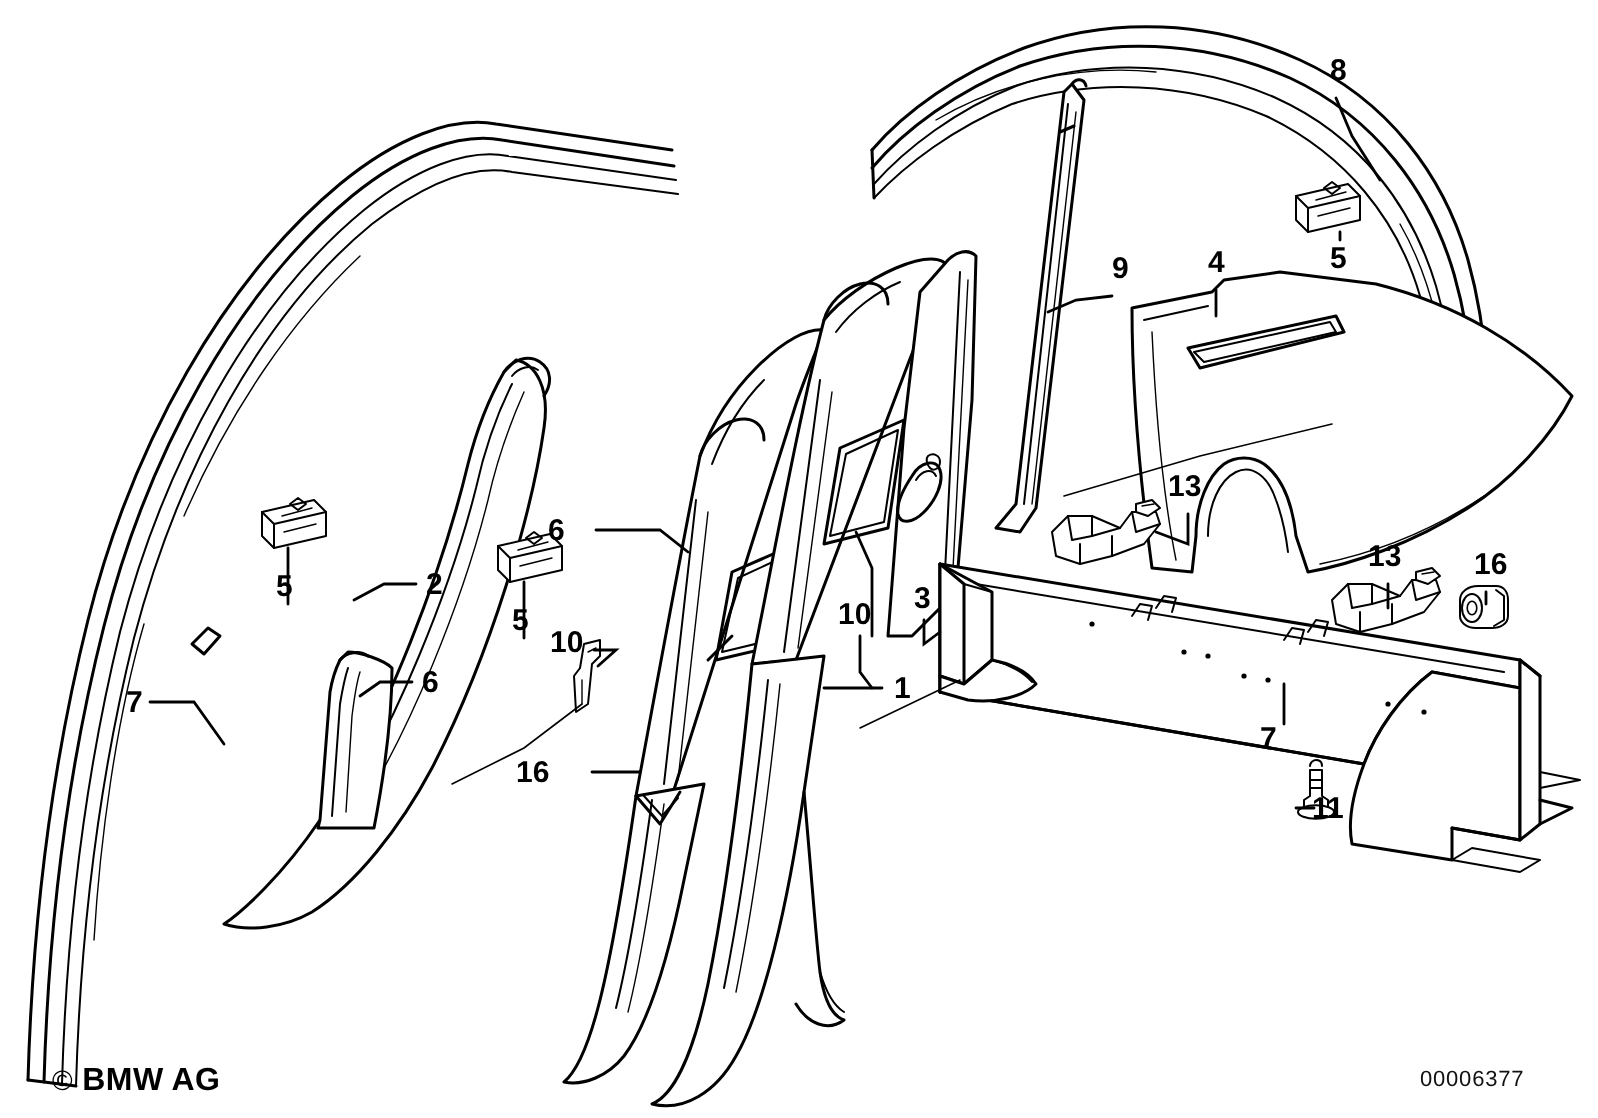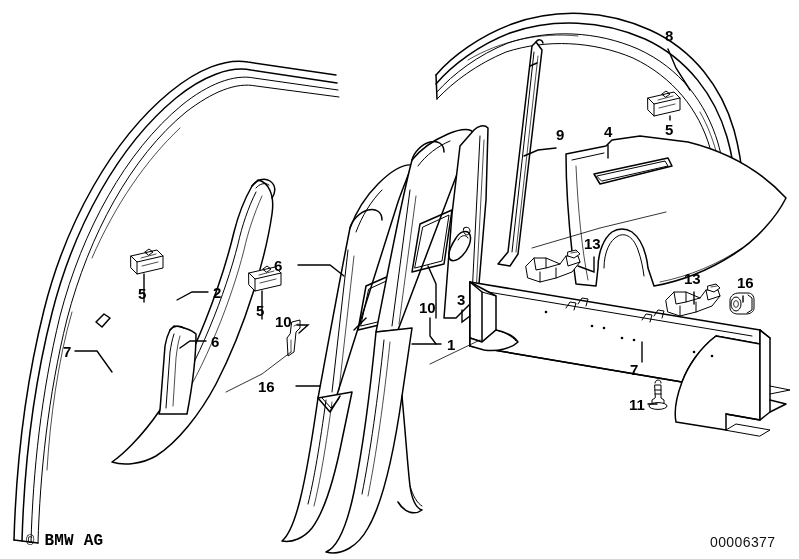--- a/index.html
+++ b/index.html
@@ -4,23 +4,23 @@
 <style>
   html,body{margin:0;padding:0;background:#ffffff;}
   body{width:799px;height:559px;overflow:hidden;
        font-family:"Liberation Sans",sans-serif;color:#000;}
   #sheet{position:relative;width:799px;height:559px;background:#fff;}
   #art{position:absolute;left:0;top:0;width:799px;height:559px;}
   .callout{position:absolute;font-family:"Liberation Sans",sans-serif;
            font-size:15px;font-weight:bold;color:#000;line-height:1;
            white-space:nowrap;}
   #copyright{position:absolute;left:26px;top:532px;font-size:16px;
-             font-weight:bold;letter-spacing:.2px;font-family:Liberation Mono, monospace;}
+             font-weight:bold;letter-spacing:.2px;}
   #copyright .reg{font-size:14px;font-weight:normal;}
-  #docnum{position:absolute;left:710px;top:534px;font-size:14px;
+  #docnum{position:absolute;left:710px;top:534px;font-size:11px;
           font-weight:normal;color:#111;letter-spacing:.4px;}
   svg{shape-rendering:geometricPrecision;}
   .ln{fill:none;stroke:#000;stroke-width:1.5;stroke-linecap:round;stroke-linejoin:round;}
   .ln-t{fill:none;stroke:#000;stroke-width:1;stroke-linecap:round;stroke-linejoin:round;}
   .ln-h{fill:none;stroke:#000;stroke-width:0.7;stroke-linecap:round;}
   .fillw{fill:#ffffff;stroke:#000;stroke-width:1.5;stroke-linejoin:round;stroke-linecap:round;}
   .fillw-t{fill:#ffffff;stroke:#000;stroke-width:1;stroke-linejoin:round;stroke-linecap:round;}
   .leader{fill:none;stroke:#000;stroke-width:1.4;stroke-linecap:round;}
   .leader-f{fill:none;stroke:#000;stroke-width:0.8;stroke-linecap:round;}
 </style>
@@ -282,21 +282,21 @@
   <div class="callout" style="left:457px;top:292px">3</div>
   <div class="callout" style="left:604px;top:124px">4</div>
   <div class="callout" style="left:138px;top:286px">5</div>
   <div class="callout" style="left:256px;top:303px">5</div>
   <div class="callout" style="left:665px;top:122px">5</div>
   <div class="callout" style="left:211px;top:334px">6</div>
   <div class="callout" style="left:63px;top:344px">7</div>
   <div class="callout" style="left:665px;top:28px">8</div>
   <div class="callout" style="left:556px;top:127px">9</div>
   <div class="callout" style="left:630px;top:362px">7</div>
-  <div class="callout" style="left:629px;top:397px">11</div>
+  <div class="callout" style="left:656px;top:397px">11</div>
   <div class="callout" style="left:737px;top:275px">16</div>
   <div class="callout" style="left:584px;top:236px">13</div>
   <div class="callout" style="left:684px;top:271px">13</div>
   <div class="callout" style="left:419px;top:300px">10</div>
   <div class="callout" style="left:274px;top:258px">6</div>
   <div class="callout" style="left:258px;top:379px">16</div>
   <div class="callout" style="left:275px;top:314px">10</div>
 
   <div id="copyright">
     <span class="reg">©</span>

